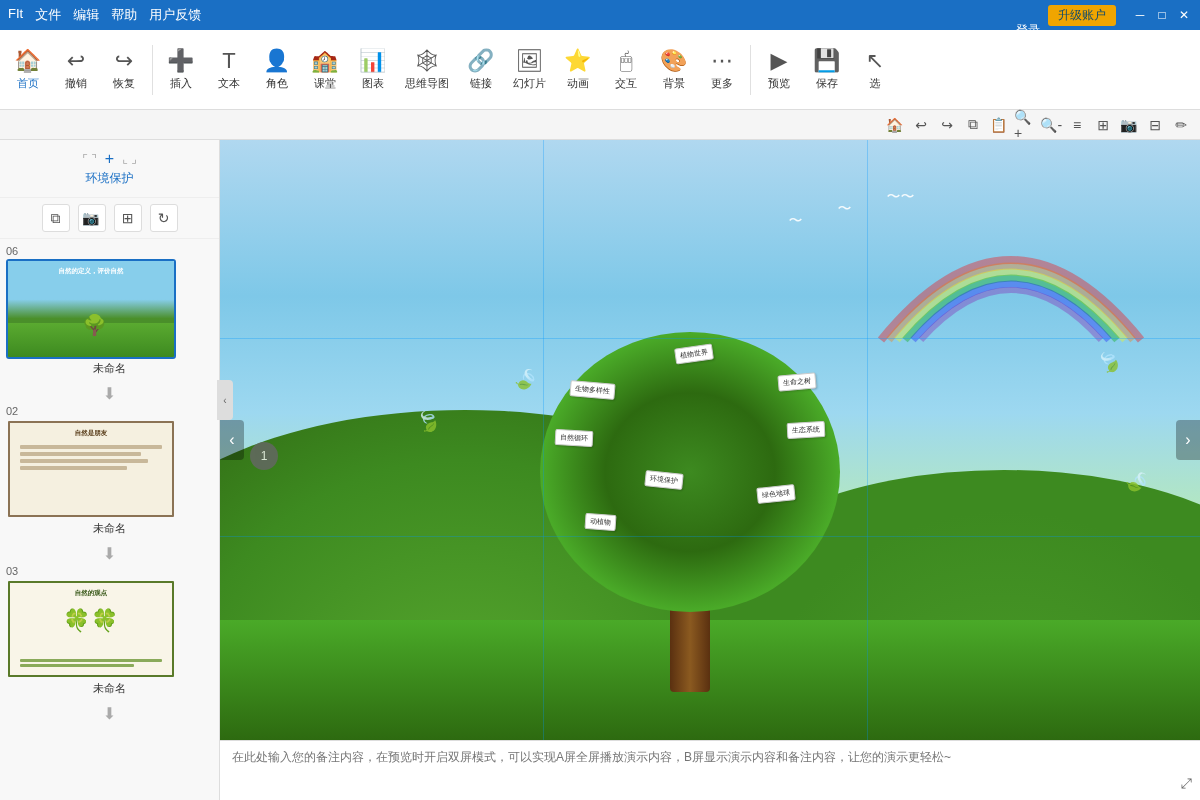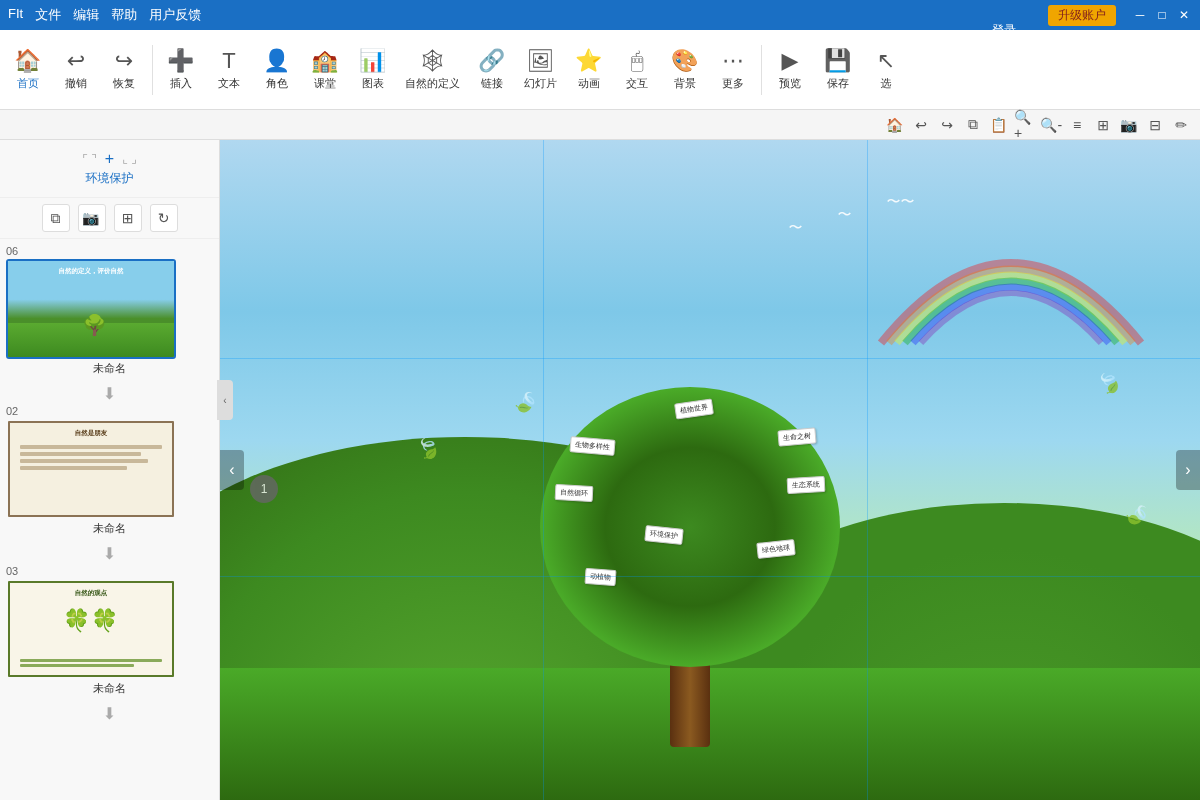--- a/index.html
+++ b/index.html
@@ -16,27 +16,26 @@
       color: white;
       font-size: 13px;
     }
     #titlebar .left-menu { display: flex; gap: 12px; font-size: 13px; }
     #titlebar .left-menu span { cursor: pointer; }
     #titlebar .title { position: absolute; left: 50%; transform: translateX(-50%); font-size: 13px; white-space: nowrap; }
     #titlebar .right-btns { display: flex; align-items: center; gap: 8px; }
     #titlebar .login-btn { font-size: 12px; cursor: pointer; margin-top: 30px; }
     #titlebar .upgrade-btn {
       background: #f0a500;
-      color: #7f1d1d;
+      color: #0c4a6e;
       border: none;
       padding: 2px 10px;
       border-radius: 3px;
       font-size: 12px;
       cursor: pointer;
-      margin-left: 24px;
     }
     #titlebar .win-btns { display: flex; gap: 6px; margin-left: 8px; }
     #titlebar .win-btn { width: 16px; height: 16px; display: flex; align-items: center; justify-content: center; cursor: pointer; font-size: 12px; color: white; }
 
     
     #toolbar {
       height: 80px;
       background: white;
       border-bottom: 1px solid #ddd;
       display: flex;
@@ -429,21 +428,21 @@
   <div class="toolbar-group">
     <div class="icon">🏫</div>
     <div class="label">课堂</div>
   </div>
   <div class="toolbar-group">
     <div class="icon">📊</div>
     <div class="label">图表</div>
   </div>
   <div class="toolbar-group">
     <div class="icon">🕸</div>
-    <div class="label">自然的定义</div>
+    <div class="label">思维导图</div>
   </div>
   <div class="toolbar-group">
     <div class="icon">🔗</div>
     <div class="label">链接</div>
   </div>
   <div class="toolbar-group">
     <div class="icon">🖼</div>
     <div class="label">幻灯片</div>
   </div>
   <div class="toolbar-group">
@@ -632,14 +631,18 @@
           <div class="nav-home">
             <span class="nav-icon">🏠</span>
           </div>
           <div class="nav-prev">‹</div>
           <span class="nav-counter">01/12</span>
           <div class="nav-next">›</div>
         </div>
       </div>
     </div>
 
+    <div id="notes-area">
+      <textarea placeholder="在此处输入您的备注内容，在预览时开启双屏模式，可以实现A屏全屏播放演示内容，B屏显示演示内容和备注内容，让您的演示更轻松~" style=""></textarea>
+      <div class="notes-expand">⤢</div>
+    </div>
   </div>
 </div>
 
 </body></html>

